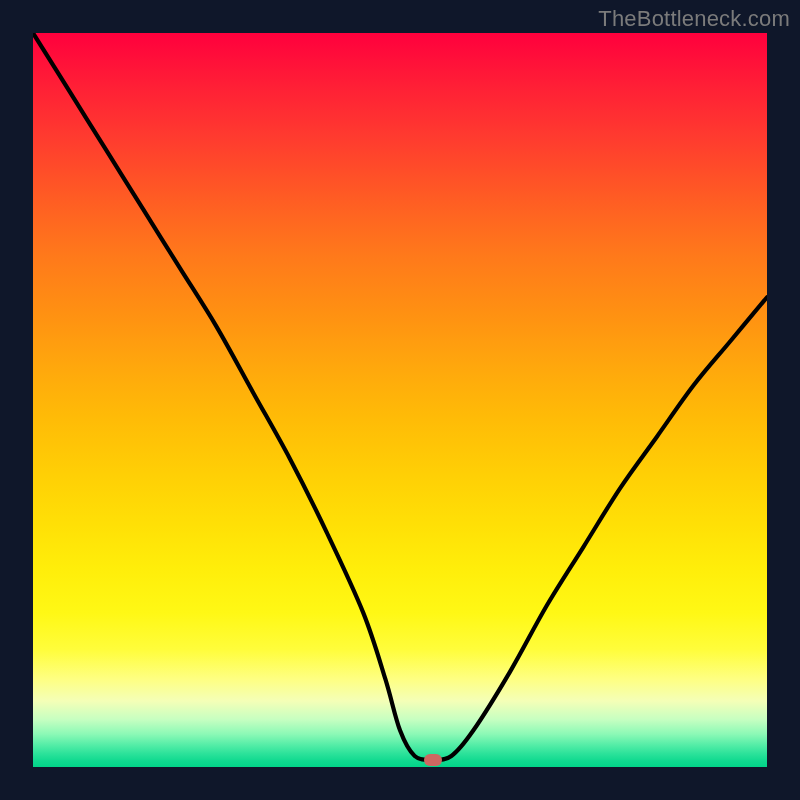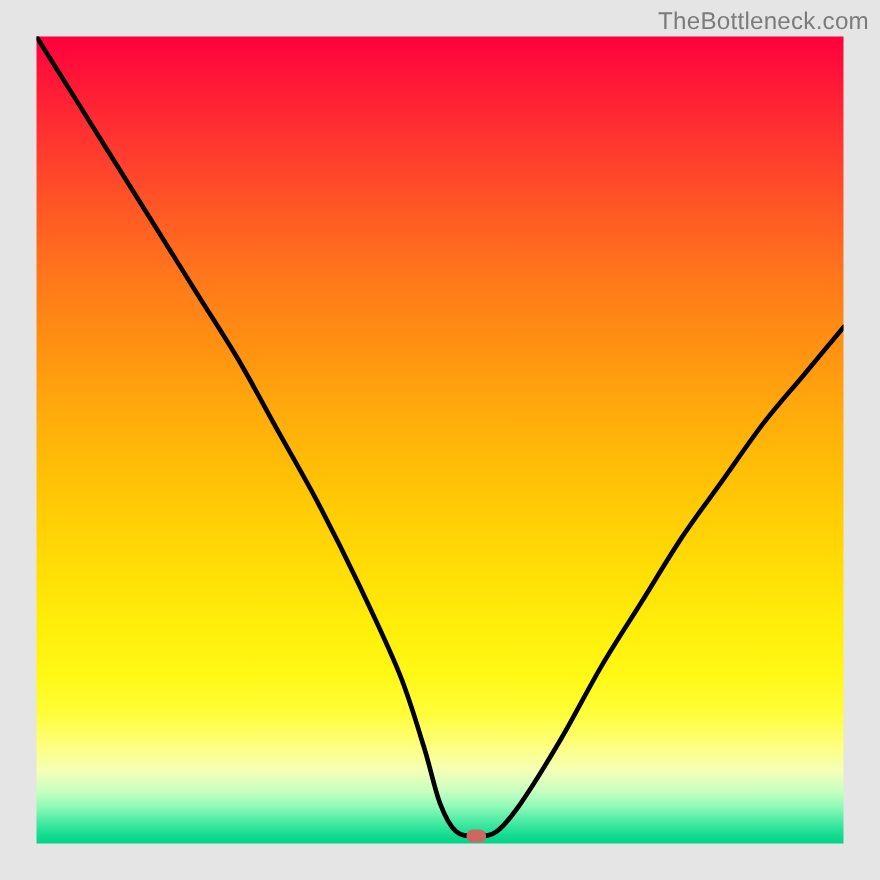--- a/index.html
+++ b/index.html
@@ -8,21 +8,21 @@
     width: 800px;
     height: 800px;
     background: #000;
     overflow: hidden;
     font-family: Arial, Helvetica, sans-serif;
   }
   .frame {
     position: relative;
     width: 800px;
     height: 800px;
-    background: #e5e5e5;
+    background: #0f172a;
   }
   .watermark {
     position: absolute;
     top: 6px;
     right: 10px;
     color: #7b7b7b;
     font-size: 22px;
     letter-spacing: 0.2px;
     z-index: 5;
   }

